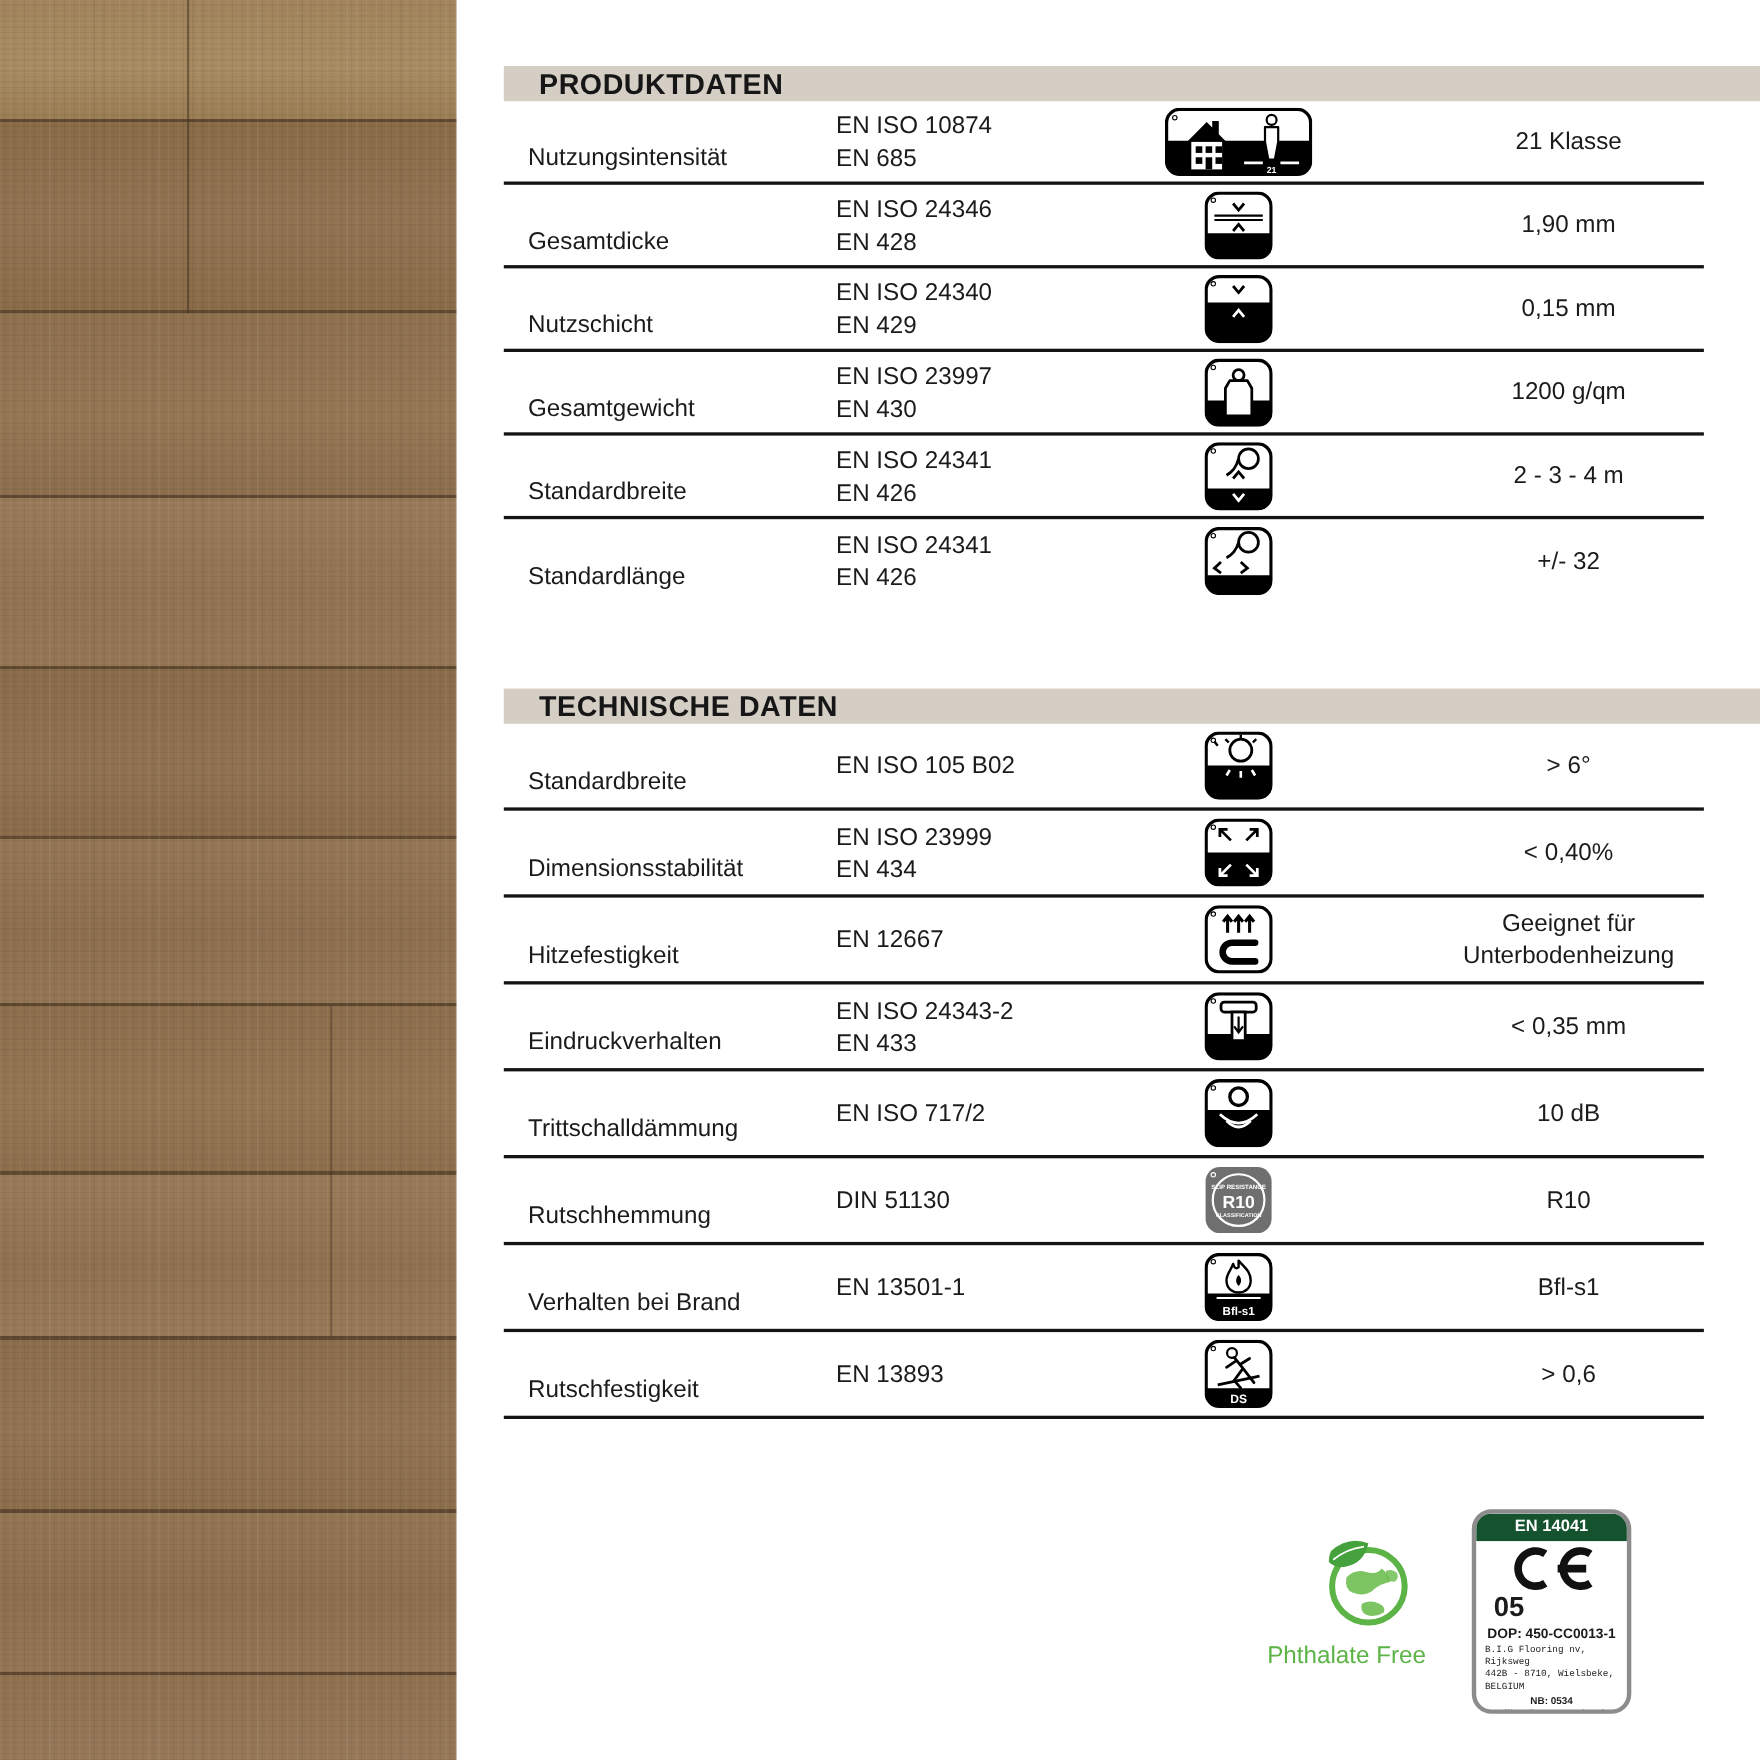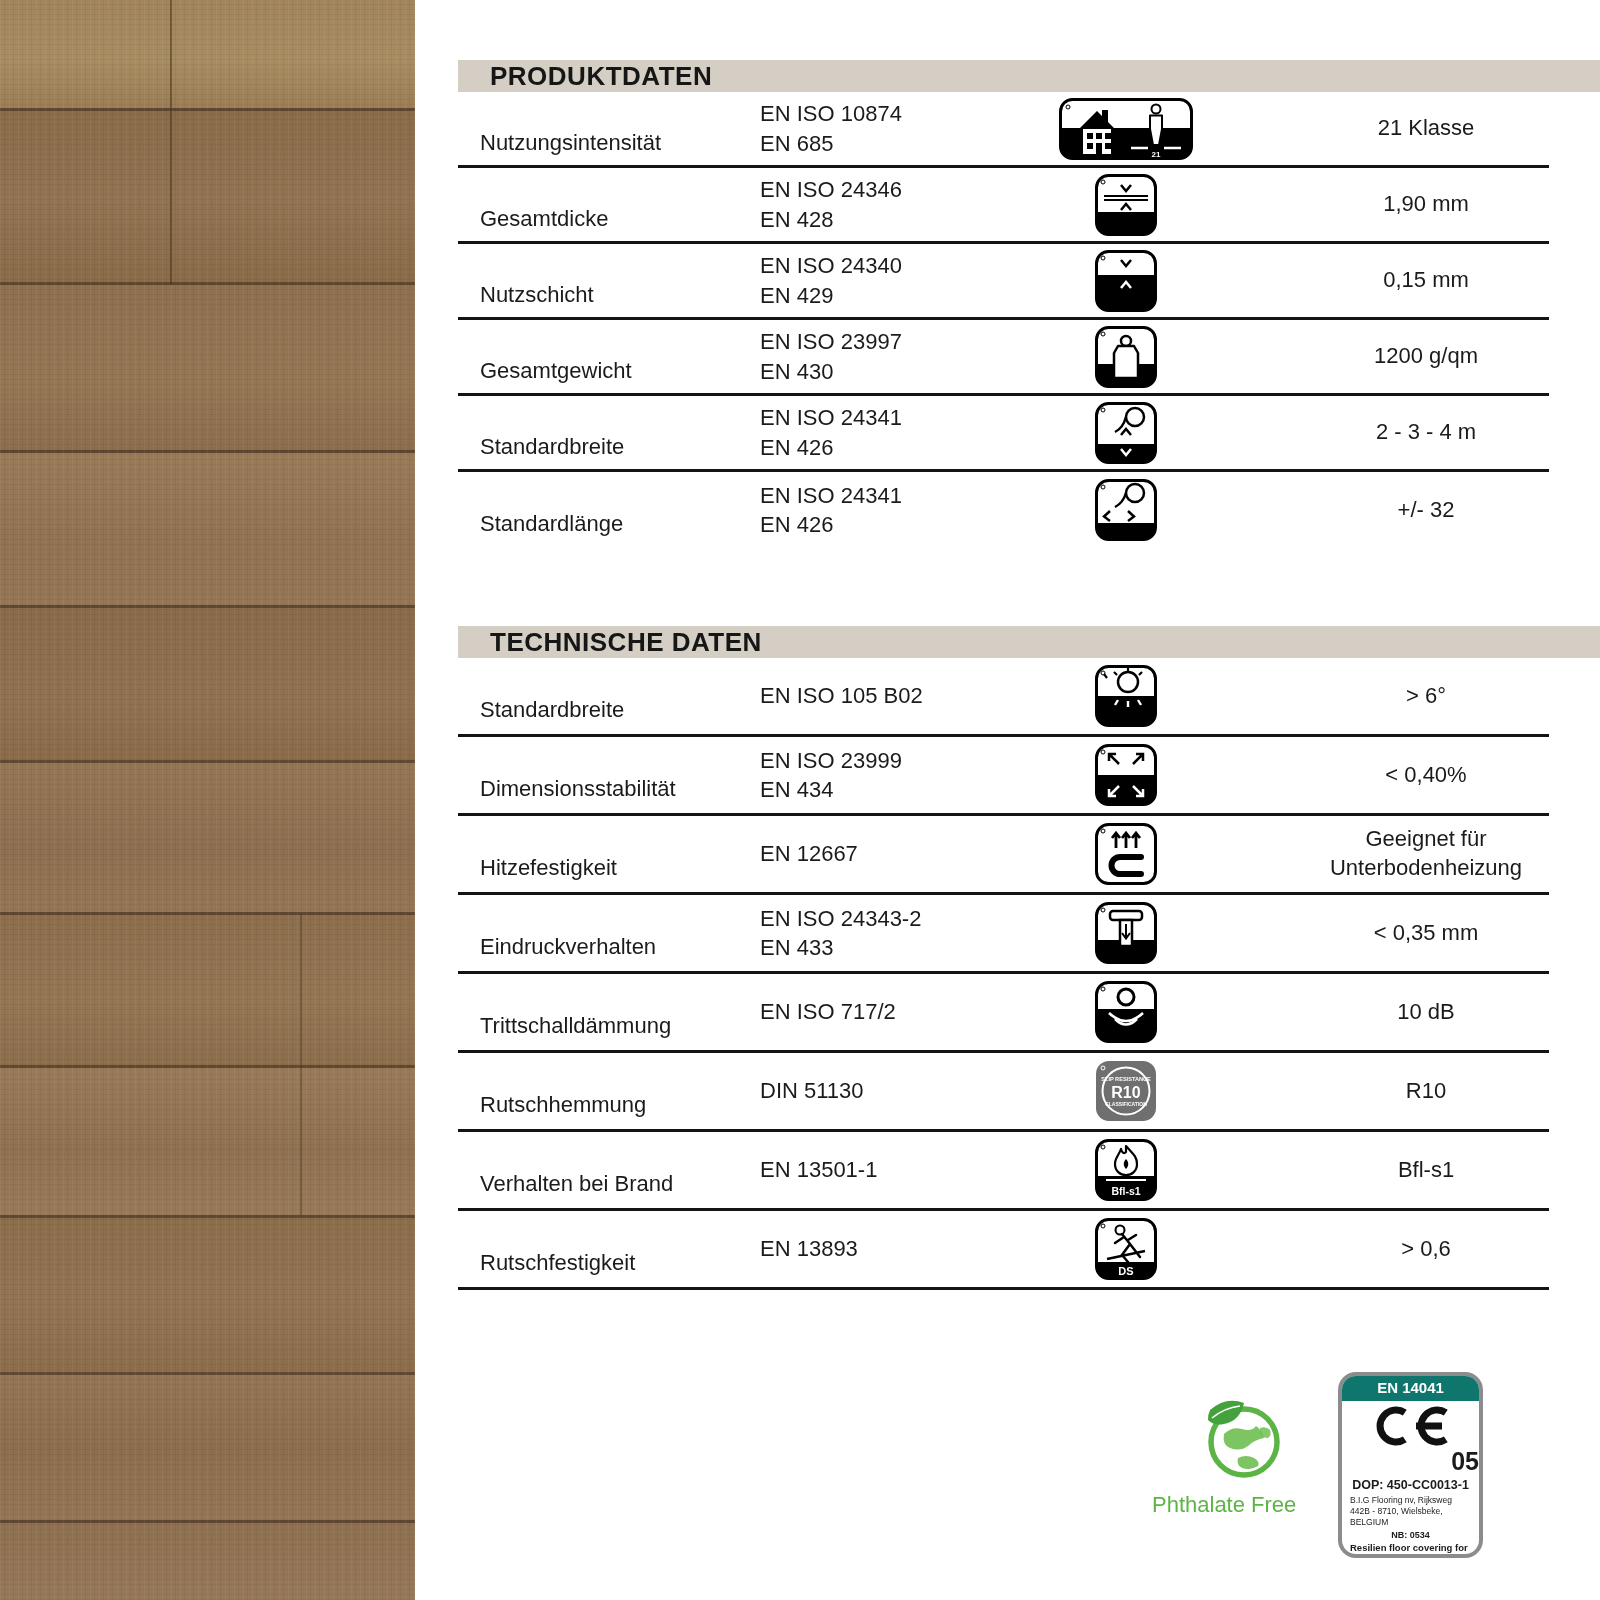--- a/index.html
+++ b/index.html
@@ -65,25 +65,25 @@
   
   .phthalate{position:absolute;left:1152px;top:1388px;width:180px;text-align:left;}
   .phthalate svg{display:block;margin:0 auto;}
   .phthalate-text{margin-top:8px;font-size:22px;color:#5cb346;}
 
   .ce-block{
     position:absolute;left:1338px;top:1372px;width:145px;height:186px;
     border:4px solid #8c8c8c;border-radius:18px;background:#fff;
     box-sizing:border-box;overflow:hidden;
   }
-  .ce-head{background:#0f766e;color:#fff;text-align:center;font-size:15px;font-weight:bold;padding:3px 0 5px;}
+  .ce-head{background:#14532d;color:#fff;text-align:center;font-size:15px;font-weight:bold;padding:3px 0 5px;}
   .ce-mark{text-align:center;margin-top:4px;line-height:0;}
-  .ce-year{text-align:right;font-size:25px;font-weight:bold;line-height:1;margin-top:2px;padding-left:16px;}
+  .ce-year{text-align:left;font-size:25px;font-weight:bold;line-height:1;margin-top:2px;padding-left:16px;}
   .ce-dop{text-align:center;font-size:12.5px;font-weight:bold;margin-top:4px;}
-  .ce-addr{font-size:8.5px;line-height:1.3;padding:3px 8px 0;color:#222;}
+  .ce-addr{font-size:8.5px;line-height:1.3;padding:3px 8px 0;color:#222;font-family:Liberation Mono, monospace;}
   .ce-nb{text-align:center;font-size:9px;font-weight:bold;margin-top:2px;}
   .ce-desc{font-size:9.5px;font-weight:bold;line-height:1.25;padding:2px 8px 0;}
 </style>
 </head>
 <body>
 
 <div class="wood"></div>
 
 <div class="content">
 

